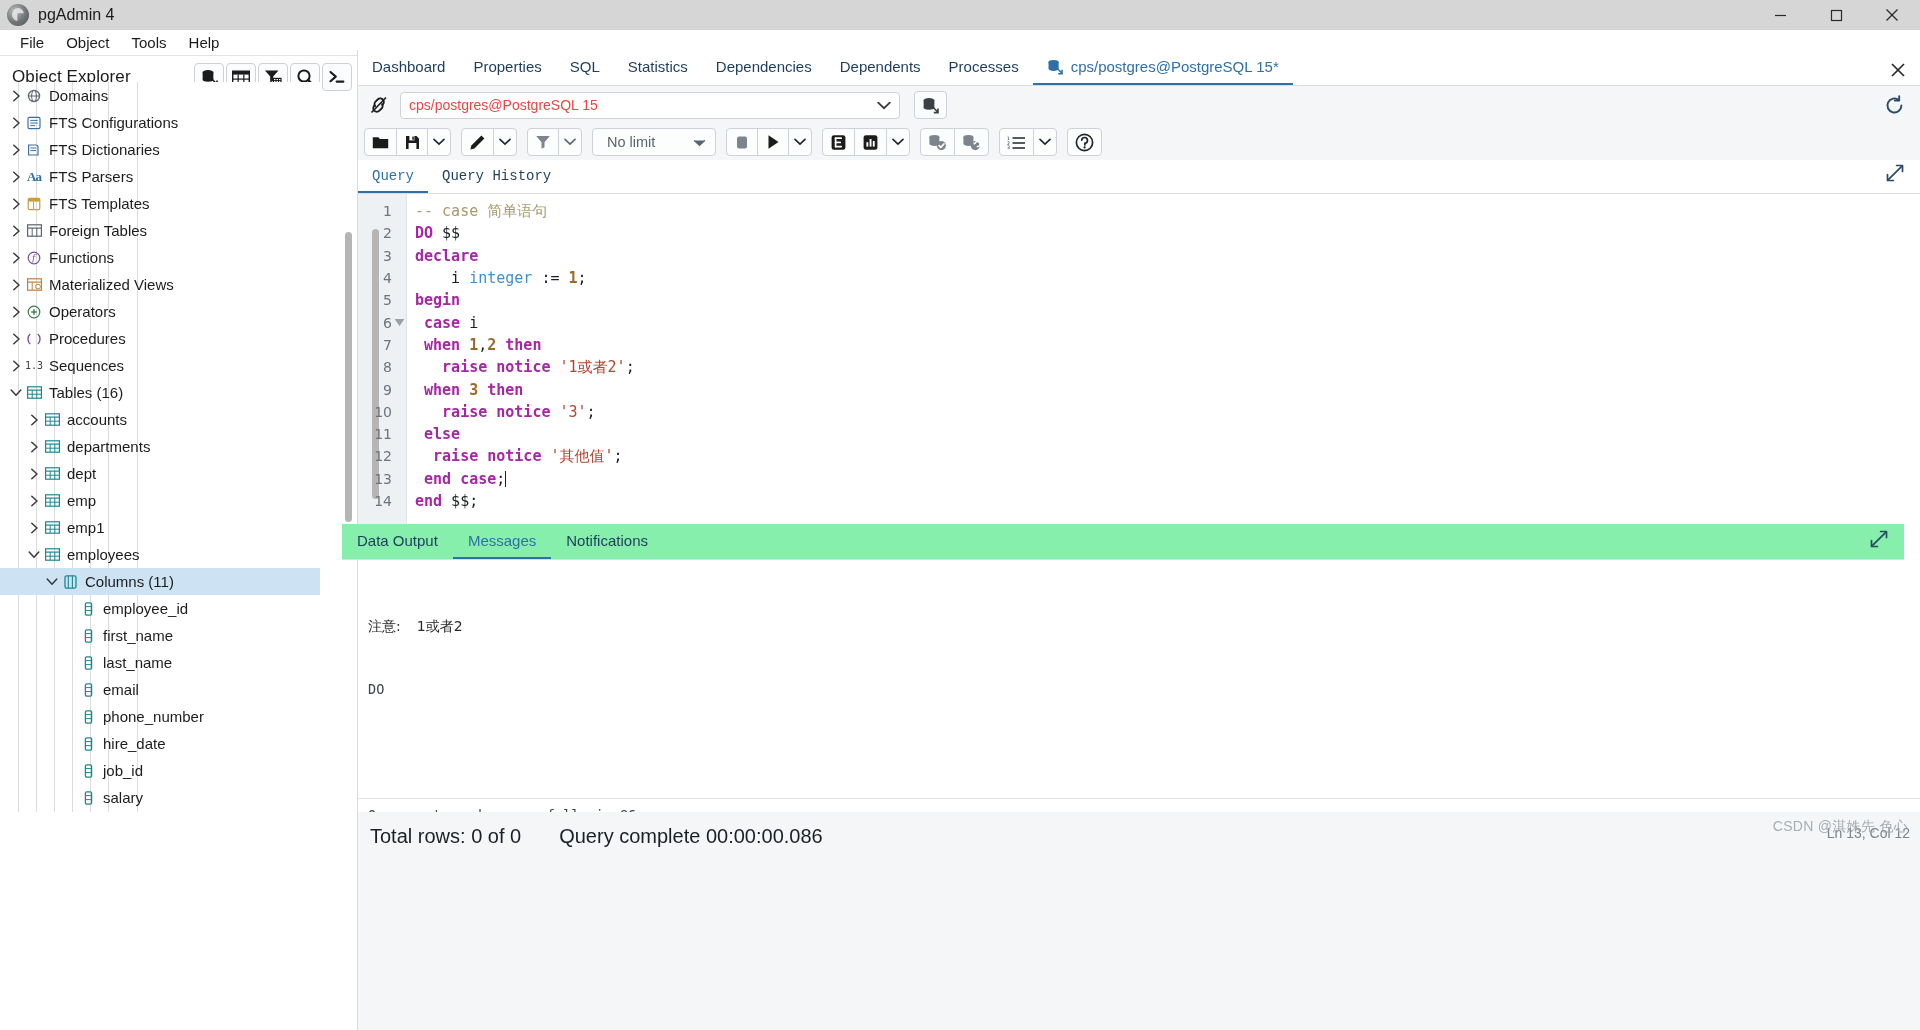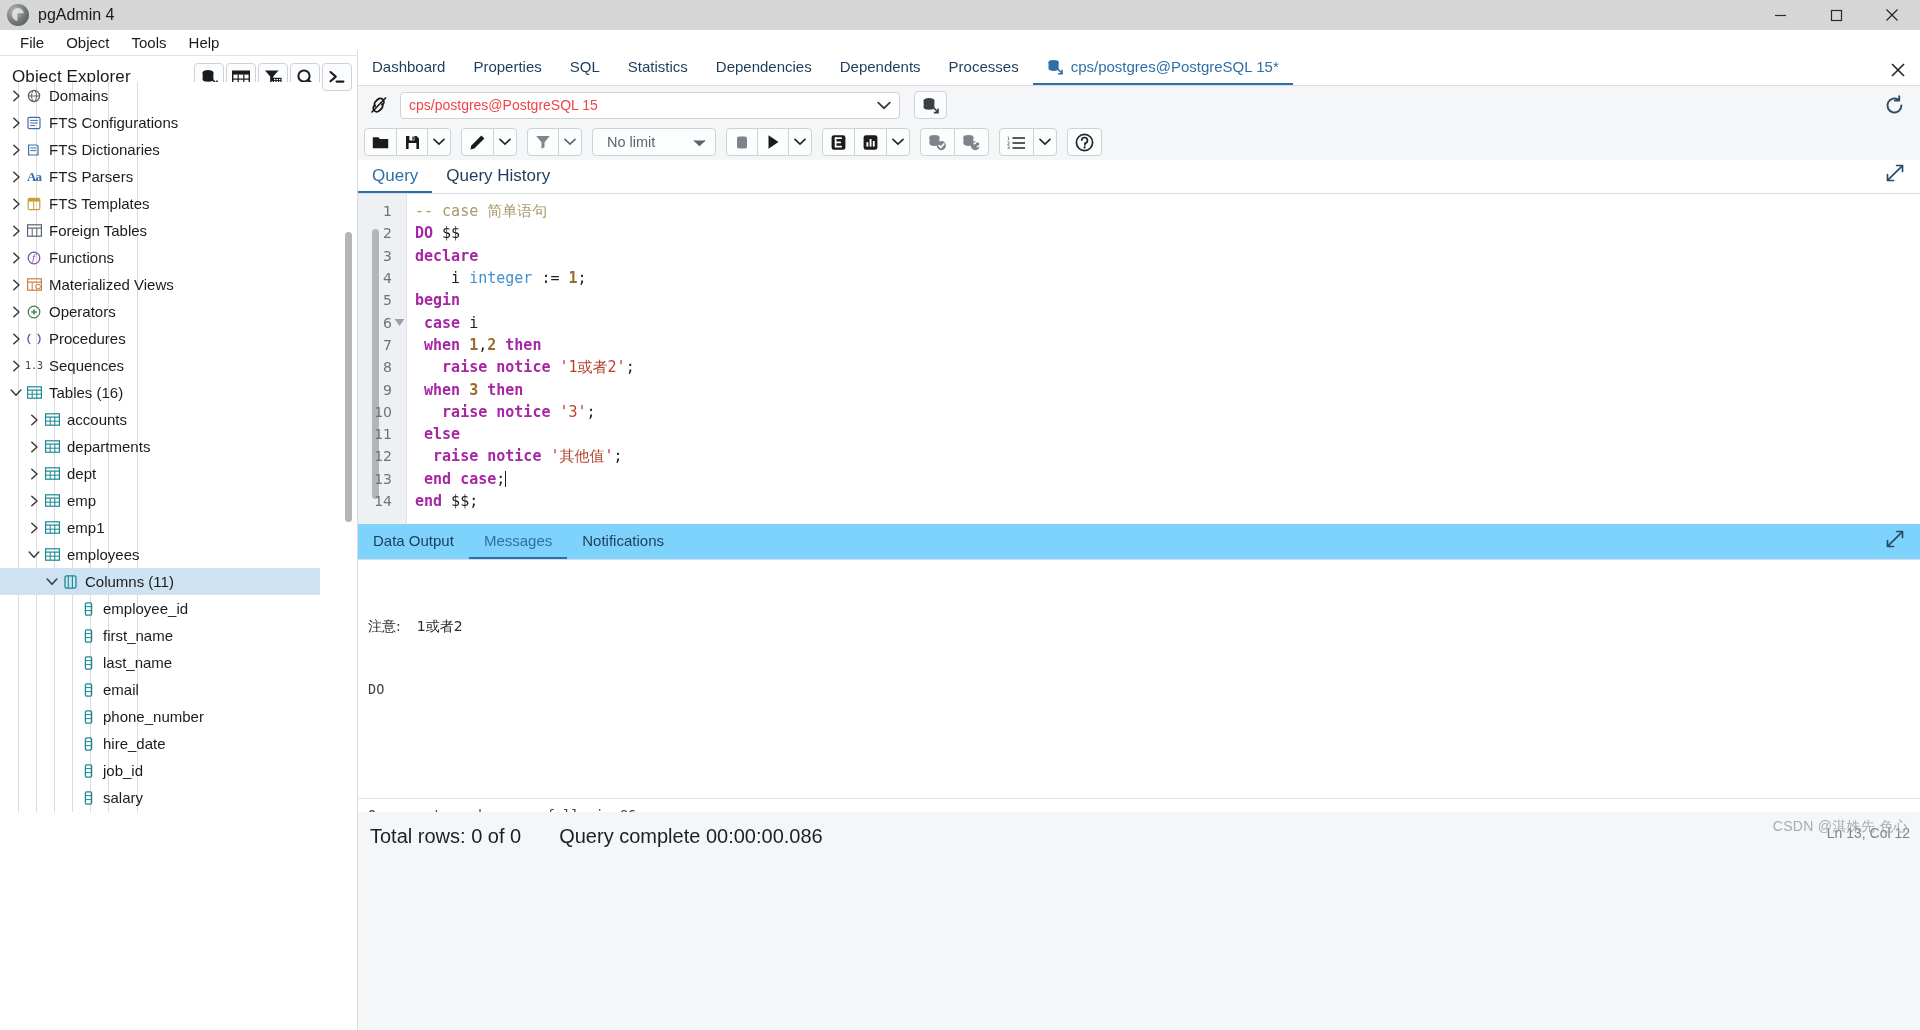--- a/index.html
+++ b/index.html
@@ -144,21 +144,21 @@
   .nolimit-caret { margin-left: auto; margin-right: 2px; color: #5a6570; }
 
   
   .qtabs {
     position: absolute; top: 160px; left: 358px; width: 1562px; height: 34px;
     background: #ffffff; display: flex; align-items: flex-end;
     border-bottom: 1px solid #d9dde1;
   }
   .qtab {
     height: 33px; padding: 0 14px; display: flex; align-items: center;
-    font-size: 17px; color: #1e3d5c; border-bottom: 2px solid transparent;
+    font-size: 14px; color: #1e3d5c; border-bottom: 2px solid transparent; font-family: Liberation Mono, monospace;
   }
   .qtab.active { color: #2f6fa8; border-bottom-color: #2f6fa8; }
   .expand-icon {
     margin-left: auto; margin-right: 16px; margin-bottom: 7px; color: #2a4a66;
   }
 
   
   .editor {
     position: absolute; top: 194px; left: 358px; width: 1562px; height: 330px;
     background: #ffffff; overflow: hidden;
@@ -185,22 +185,22 @@
   .str { color: #b5442e; }
   .cmt { color: #a89a6a; }
   .pln { color: #1c2025; }
   .caret-blink {
     display: inline-block; width: 1px; height: 16px; background: #1c2025;
     vertical-align: -3px; margin-left: 0px;
   }
 
   
   .rtabs {
-    position: absolute; top: 524px; left: 358px; width: 1562px; height: 36px;
-    background: #7dd3fc; display: flex; align-items: flex-end;
+    position: absolute; top: 524px; left: 342px; width: 1562px; height: 36px;
+    background: #86efac; display: flex; align-items: flex-end;
     border-bottom: 1px solid #d9dde1;
   }
   .rtab {
     height: 35px; padding: 0 15px; display: flex; align-items: center;
     font-size: 15px; color: #1e3d5c; border-bottom: 2.5px solid transparent;
   }
   .rtab.active { color: #2f6fa8; border-bottom-color: #2f6fa8; }
 
   
   .messages {

